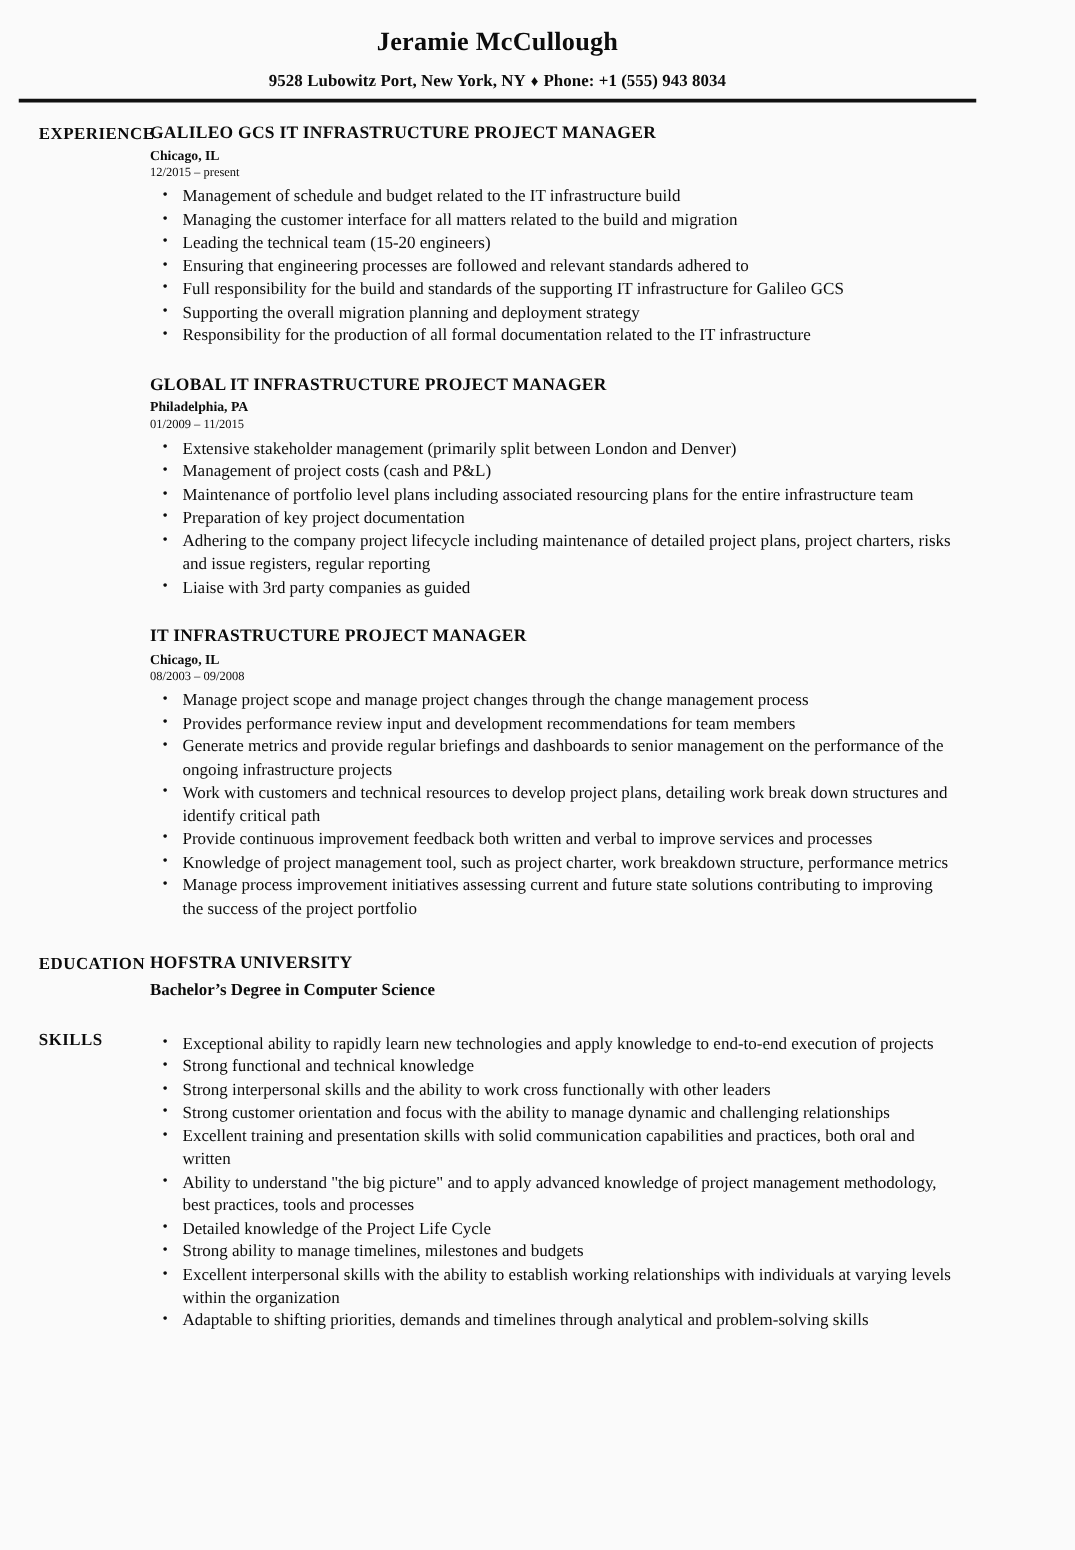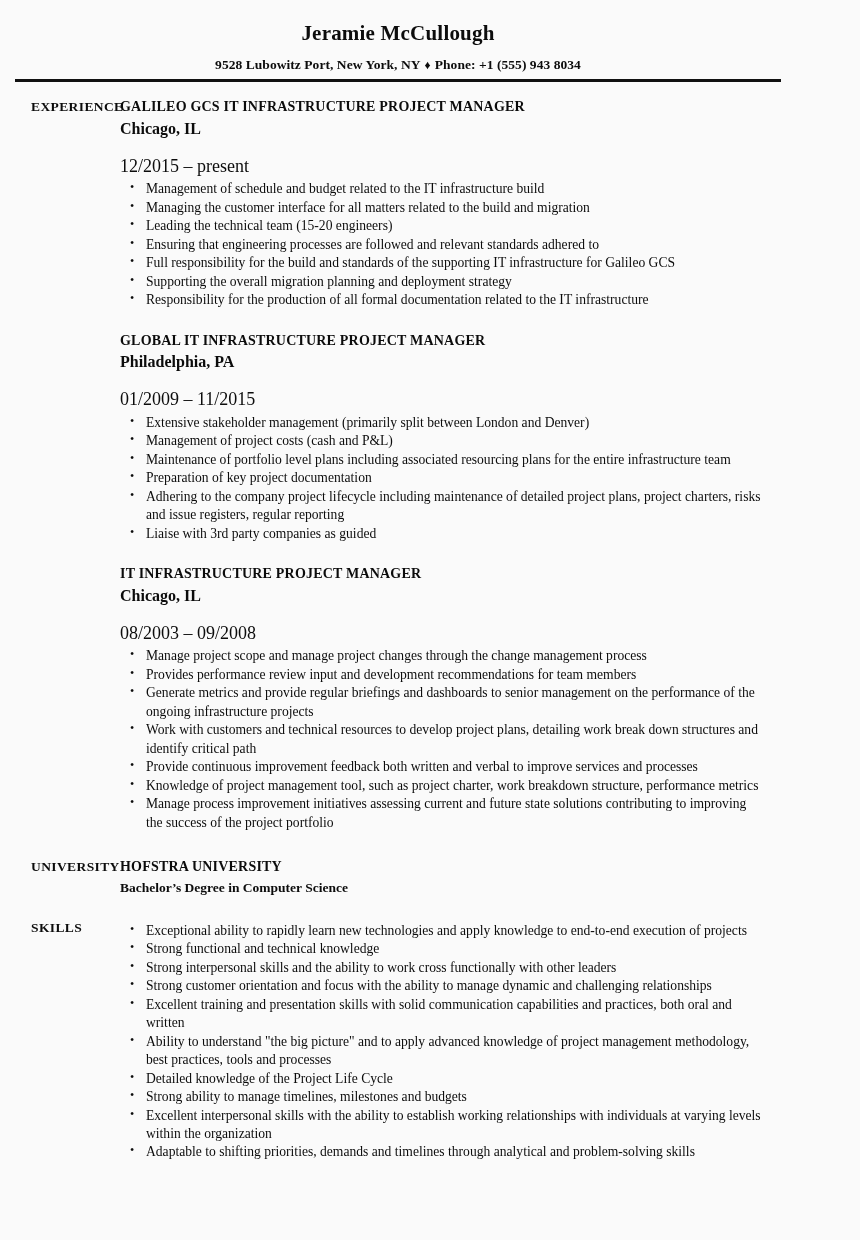--- a/index.html
+++ b/index.html
@@ -77,28 +77,28 @@
   
   .job { margin-bottom: 22px; }
   .job:last-child { margin-bottom: 0; }
   .job-title {
     font-size: 14px;
     font-weight: bold;
     letter-spacing: 0.2px;
     line-height: 1.25;
   }
   .job-location {
-    font-size: 16px;
+    font-size: 11px;
     font-weight: bold;
     margin-top: 3px;
     line-height: 1.2;
   }
   .job-dates {
-    font-size: 18px;
-    margin-top: 17px;
+    font-size: 10px;
+    margin-top: 1px;
     line-height: 1.25;
   }
 
   
   ul.bullets {
     list-style: none;
     margin: 3px 0 0 0;
     padding: 0;
     font-family: Liberation Serif, serif;
   }
@@ -201,21 +201,21 @@
             <li>Provide continuous improvement feedback both written and verbal to improve services and processes</li>
             <li>Knowledge of project management tool, such as project charter, work breakdown structure, performance metrics</li>
             <li>Manage process improvement initiatives assessing current and future state solutions contributing to improving the success of the project portfolio</li>
           </ul>
         </div>
 
       </div>
     </div>
 
     <div class="section gap-education">
-      <div class="section-label">UNIVERSITY</div>
+      <div class="section-label">EDUCATION</div>
       <div class="section-body">
         <div class="edu-school">HOFSTRA UNIVERSITY</div>
         <div class="edu-degree">Bachelor’s Degree in Computer Science</div>
       </div>
     </div>
 
     <div class="section gap-skills">
       <div class="section-label">SKILLS</div>
       <div class="section-body">
         <ul class="bullets skills-list">

